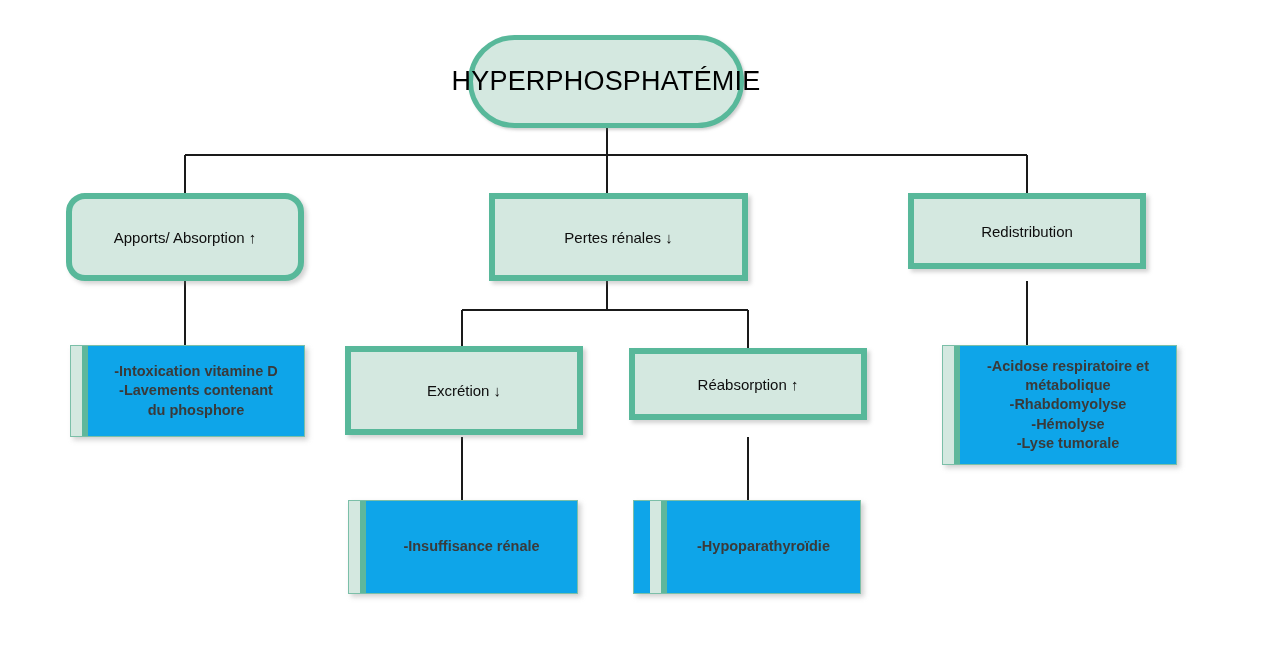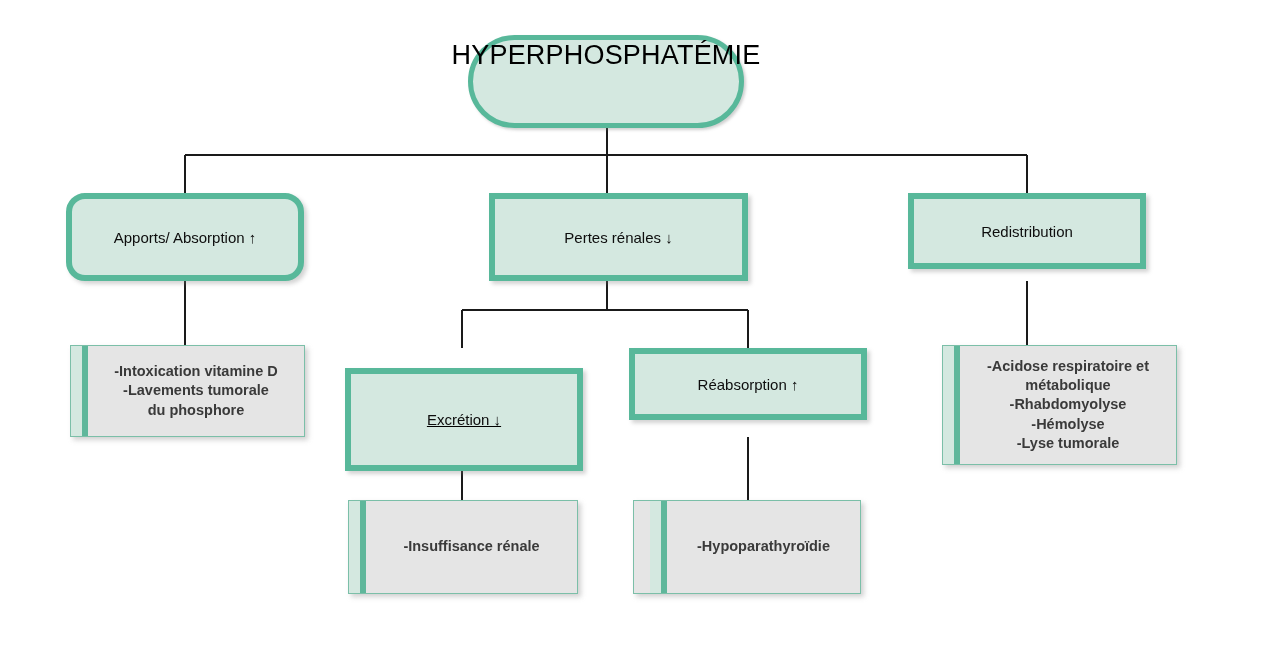--- a/index.html
+++ b/index.html
@@ -39,21 +39,21 @@
     position: absolute;
     left: 468px;
     top: 35px;
     width: 276px;
     height: 93px;
     box-sizing: border-box;
     background: #d4e8e0;
     border: 5px solid #58b89a;
     border-radius: 48px;
     display: flex;
-    align-items: flex-start;
+    align-items: center;
     justify-content: center;
     box-shadow: 2px 2px 3px rgba(120,120,120,0.35);
   }
   .root-node .label {
     font-size: 27px;
     letter-spacing: 0.2px;
     color: #000000;
     white-space: nowrap;
   }
 
@@ -71,21 +71,21 @@
   .branch-node .label {
     font-size: 15px;
     color: #0d0d0d;
     white-space: nowrap;
   }
 
   
   .leaf-node {
     position: absolute;
     box-sizing: border-box;
-    background: #e5e5e5;
+    background: #0ea5e9;
     border: 1px solid #7bbfa8;
     display: flex;
     align-items: stretch;
     box-shadow: 3px 3px 5px rgba(140,140,140,0.40);
   }
   .leaf-node .accent-pale {
     width: 11px;
     background: #d4e8e0;
     flex: 0 0 auto;
   }
@@ -149,35 +149,35 @@
   </div>
 
   <div class="branch-node" style="left:489px; top:193px; width:259px; height:88px;">
     <span class="label">Pertes rénales ↓</span>
   </div>
 
   <div class="branch-node" style="left:908px; top:193px; width:238px; height:76px;">
     <span class="label">Redistribution</span>
   </div>
 
-  <div class="branch-node" style="left:345px; top:368px; width:238px; height:103px;text-decoration:underline;">
+  <div class="branch-node" style="left:345px; top:346px; width:238px; height:89px;">
     <span class="label">Excrétion ↓</span>
   </div>
 
   <div class="branch-node" style="left:629px; top:348px; width:238px; height:72px;">
     <span class="label">Réabsorption ↑</span>
   </div>
 
   <div class="leaf-node" style="left:70px; top:345px; width:235px; height:92px;">
     <div class="accent-pale"></div>
     <div class="accent-solid"></div>
     <div class="leaf-body">
       <div class="label">
         <div>-Intoxication vitamine D</div>
-        <div>-Lavements tumorale</div>
+        <div>-Lavements contenant</div>
         <div>du phosphore</div>
       </div>
     </div>
   </div>
 
   <div class="leaf-node" style="left:942px; top:345px; width:235px; height:120px;">
     <div class="accent-pale"></div>
     <div class="accent-solid"></div>
     <div class="leaf-body">
       <div class="label">

